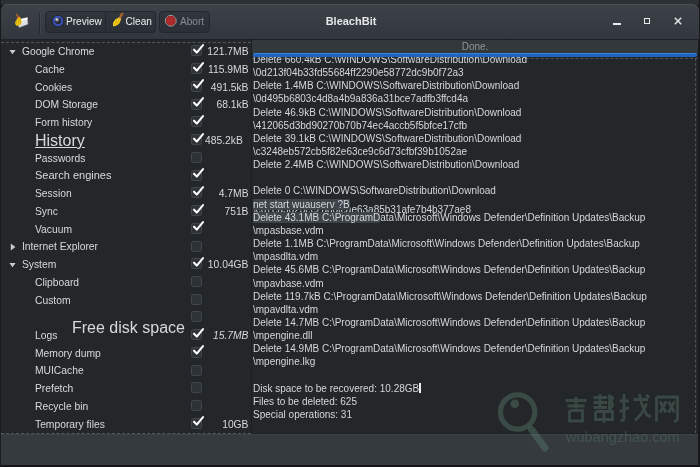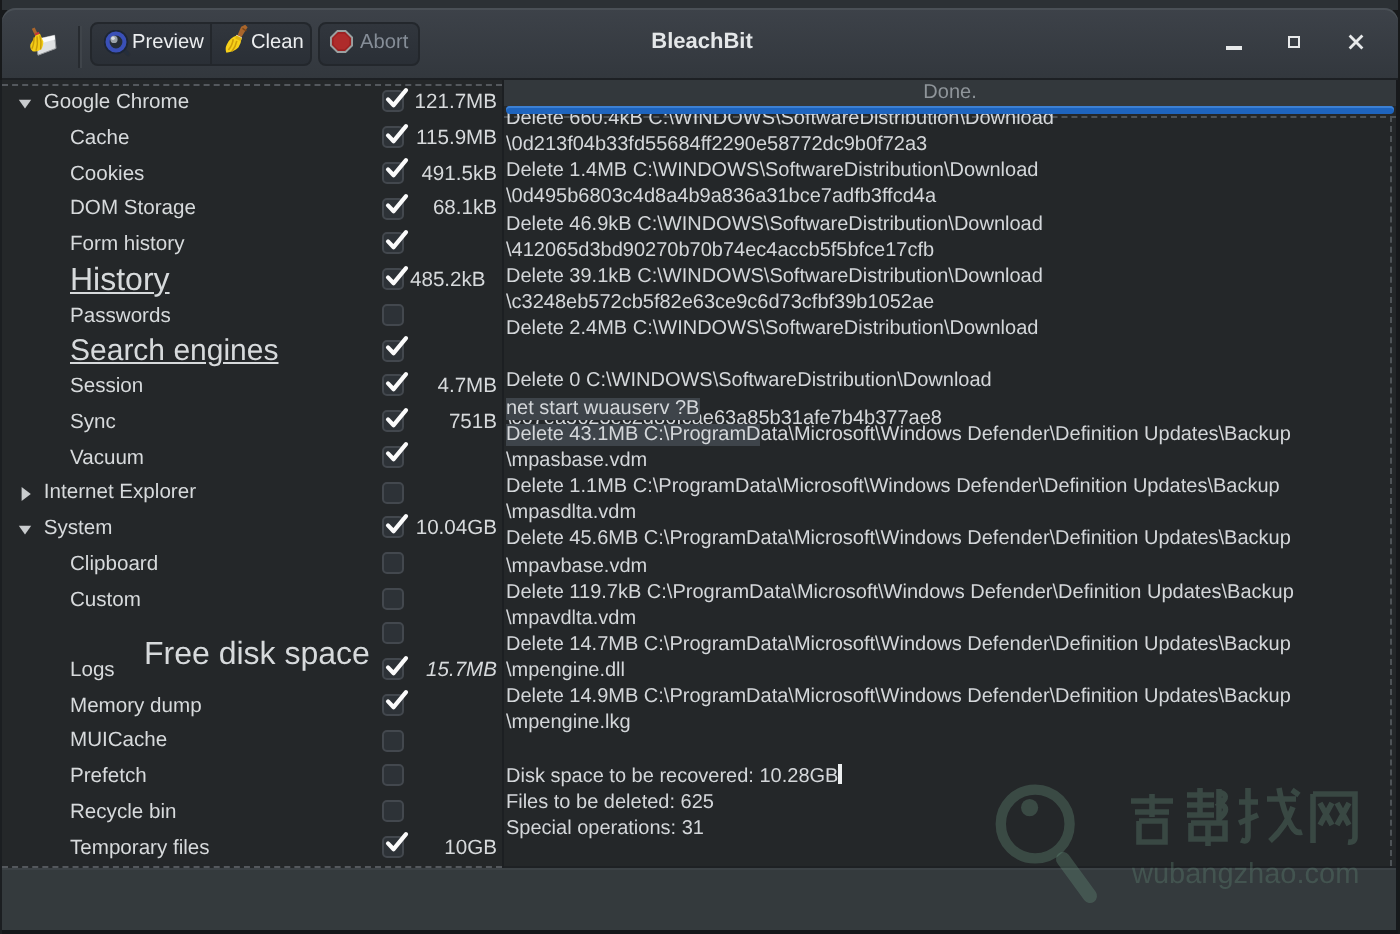--- a/index.html
+++ b/index.html
@@ -114,21 +114,21 @@
     <path d="M3 6.7 L5.8 9.6 L12 2.1" stroke="#fbfbfb" stroke-width="2.1" fill="none" stroke-linecap="round" stroke-linejoin="round"></path>
   </svg>
 <div class="abs" style="left:35.0px;top:131.95px;height:17.73px;line-height:17.73px;font-size:16px;color:#d7dadc;white-space:nowrap;text-decoration:underline;">History</div>
 <div class="abs" style="left:190.5px;top:134.12px;width:11px;height:11px;box-sizing:border-box;background:#2d3237;border:1px solid #43484e;border-radius:2.5px;"></div>
 <svg class="abs" style="left:190.5px;top:131.62px;" width="14" height="14" viewBox="0 0 14 14">
     <path d="M3 6.7 L5.8 9.6 L12 2.1" stroke="#fbfbfb" stroke-width="2.1" fill="none" stroke-linecap="round" stroke-linejoin="round"></path>
   </svg>
 <div class="abs" style="left:205px;top:131.95px;width:43.5px;height:17.73px;line-height:17.73px;font-size:10.3px;color:#d7dadc;text-align:left;">485.2kB</div>
 <div class="abs" style="left:35.0px;top:149.68px;height:17.73px;line-height:17.73px;font-size:10.3px;color:#d7dadc;white-space:nowrap;">Passwords</div>
 <div class="abs" style="left:190.5px;top:151.85px;width:11px;height:11px;box-sizing:border-box;background:#2d3237;border:1px solid #43484e;border-radius:2.5px;"></div>
-<div class="abs" style="left:35.0px;top:167.41px;height:17.73px;line-height:17.73px;font-size:15px;color:#d7dadc;white-space:nowrap;text-decoration:underline;">Search engines</div>
+<div class="abs" style="left:35.0px;top:167.41px;height:17.73px;line-height:17.73px;font-size:11px;color:#d7dadc;white-space:nowrap;">Search engines</div>
 <div class="abs" style="left:190.5px;top:169.58px;width:11px;height:11px;box-sizing:border-box;background:#2d3237;border:1px solid #43484e;border-radius:2.5px;"></div>
 <svg class="abs" style="left:190.5px;top:167.08px;" width="14" height="14" viewBox="0 0 14 14">
     <path d="M3 6.7 L5.8 9.6 L12 2.1" stroke="#fbfbfb" stroke-width="2.1" fill="none" stroke-linecap="round" stroke-linejoin="round"></path>
   </svg>
 <div class="abs" style="left:35.0px;top:185.14px;height:17.73px;line-height:17.73px;font-size:10.3px;color:#d7dadc;white-space:nowrap;">Session</div>
 <div class="abs" style="left:190.5px;top:187.31px;width:11px;height:11px;box-sizing:border-box;background:#2d3237;border:1px solid #43484e;border-radius:2.5px;"></div>
 <svg class="abs" style="left:190.5px;top:184.81px;" width="14" height="14" viewBox="0 0 14 14">
     <path d="M3 6.7 L5.8 9.6 L12 2.1" stroke="#fbfbfb" stroke-width="2.1" fill="none" stroke-linecap="round" stroke-linejoin="round"></path>
   </svg>
 <div class="abs" style="left:205px;top:185.14px;width:43.5px;height:17.73px;line-height:17.73px;font-size:10.3px;color:#d7dadc;text-align:right;">4.7MB</div>

